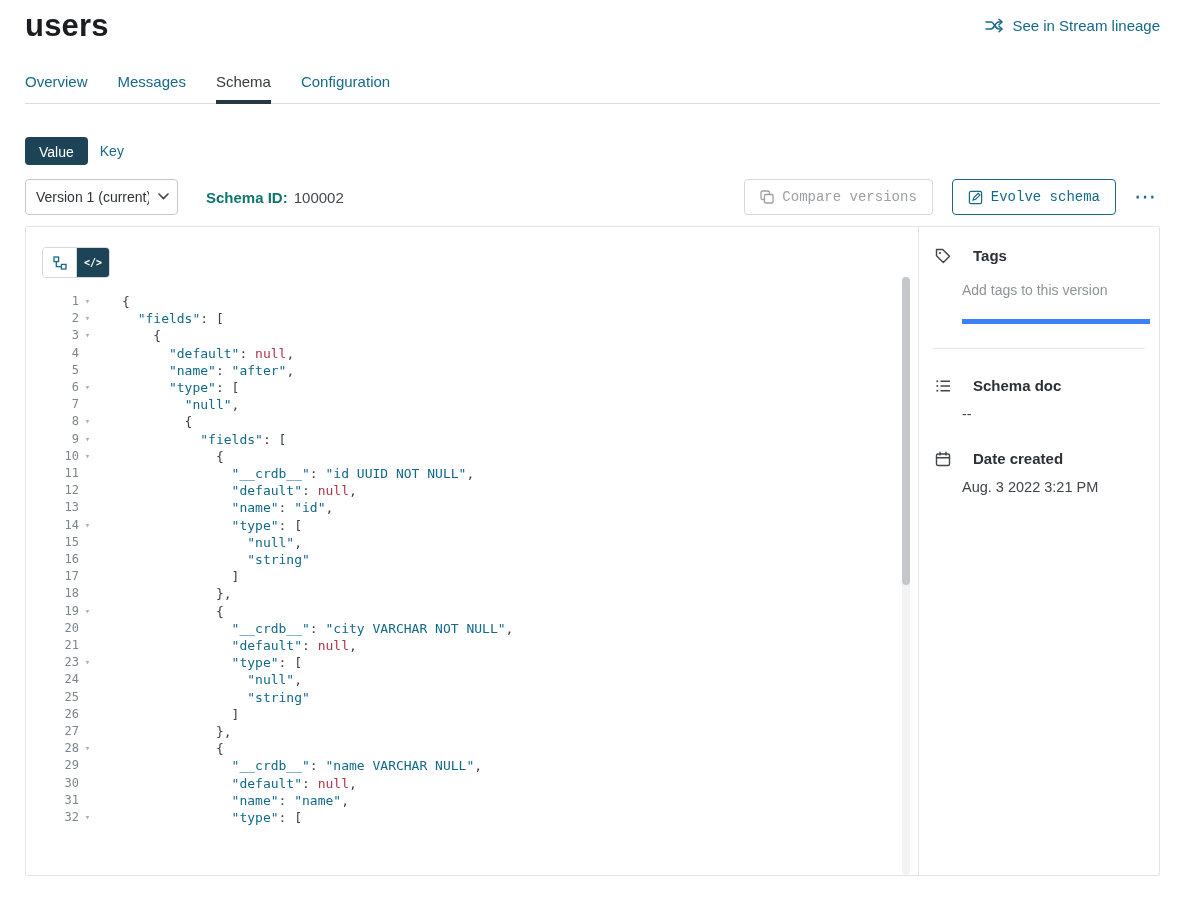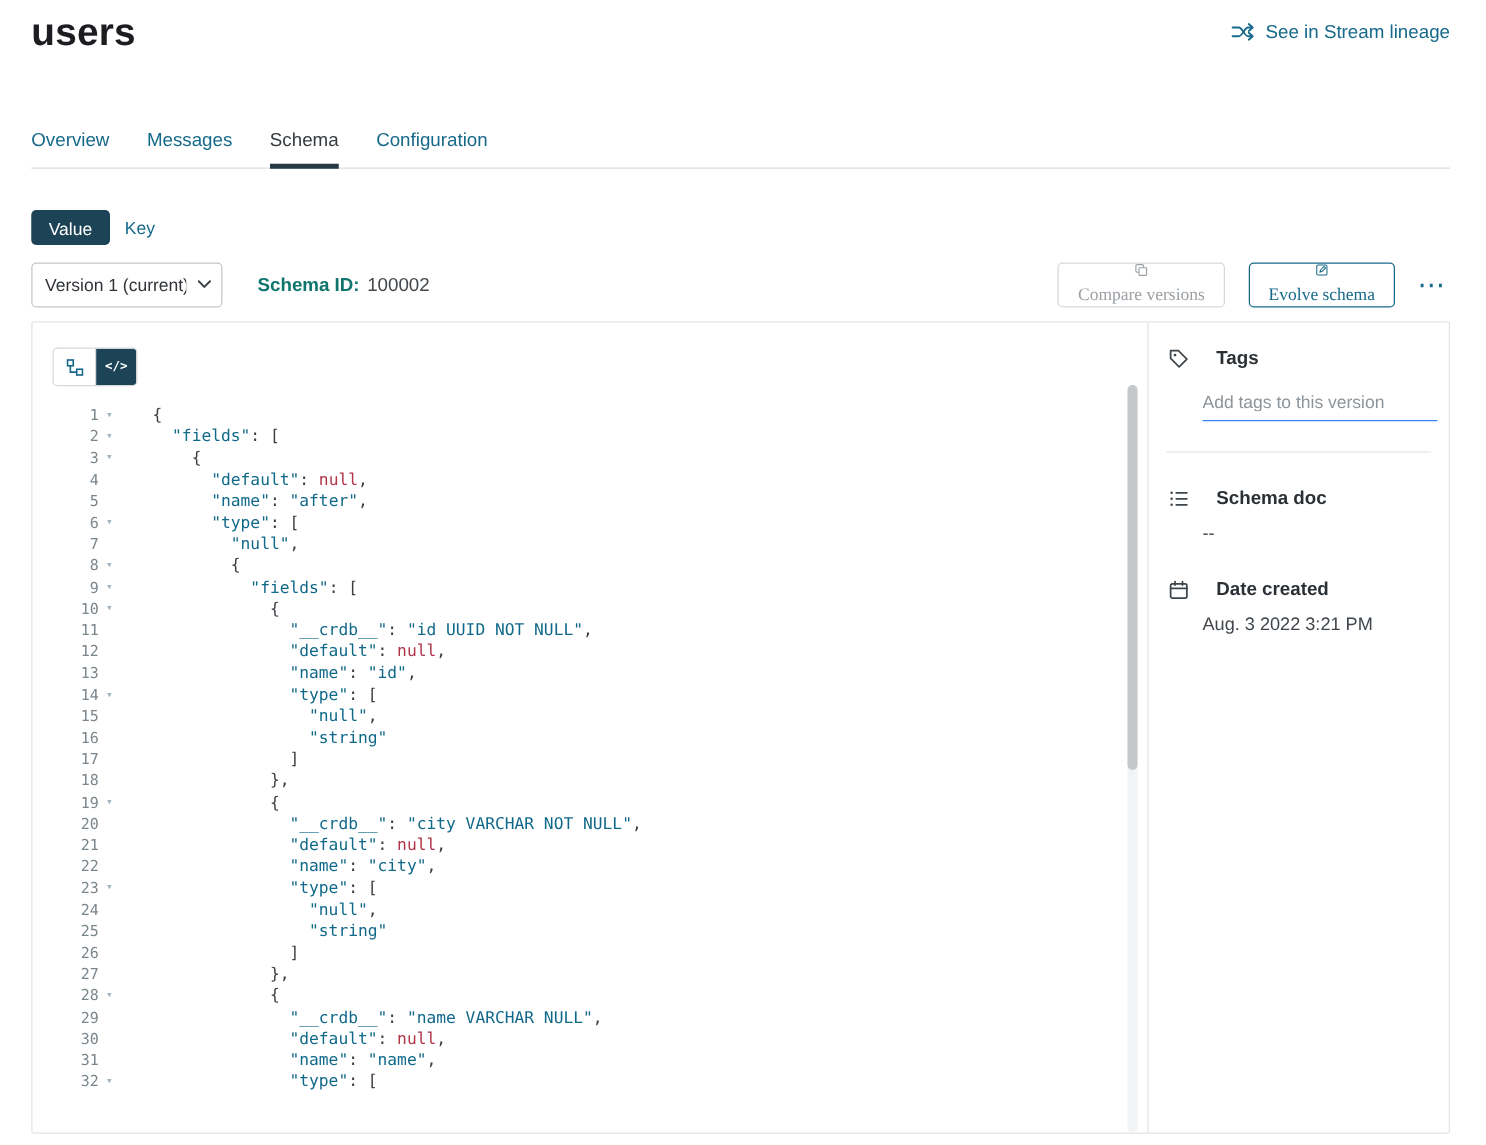--- a/index.html
+++ b/index.html
@@ -10,21 +10,21 @@
     font-family:"Liberation Sans", sans-serif;
   }
   .page { padding:0 29px 0 25px; }
 
   
   .topbar { display:flex; justify-content:space-between; align-items:flex-start; padding-top:8px; }
   .title { margin:0; font-size:31px; line-height:36px; font-weight:700; color:#1b1d20; letter-spacing:.2px; }
   .lineage { display:flex; align-items:center; gap:8px; color:var(--accent,#17698a); font-size:15px; margin-top:9px; cursor:pointer; }
 
   
-  .tabs { display:flex; gap:30px; margin-top:60px; border-bottom:1px solid #d9dde0; }
+  .tabs { display:flex; gap:30px; margin-top:29px; border-bottom:1px solid #d9dde0; }
   .tab { padding-bottom:13px; font-size:15px; color:var(--accent,#17698a); cursor:pointer; position:relative; }
   .tab.active { color:#363b40; }
   .tab.active::after { content:""; position:absolute; left:0; right:0; bottom:-1px; height:4px; background:var(--tabline,#253843); }
 
   
   .toggle-row { margin-top:33px; display:flex; align-items:center; gap:12px; }
   .value-btn { background:var(--dark,#1d4357); color:#fff; border:none; border-radius:4px; font-size:14px; padding:7px 14px; height:28px; font-family:inherit; cursor:pointer; }
   .key-link { color:var(--accent,#17698a); font-size:14px; cursor:pointer; }
 
   
@@ -37,21 +37,21 @@
   .select-wrap { position:relative; width:153px; }
   .select-wrap select {
     width:100%; height:36px; appearance:none; -webkit-appearance:none;
     border:1px solid #c2c8cc; border-radius:4px; background:#fff;
     font-size:14px; color:#2f3338; padding:0 28px 0 10px; font-family:inherit; cursor:pointer;
   }
   .select-chevron { position:absolute; right:9px; top:14px; pointer-events:none; color:#3f454a; }
   .schema-id { margin-left:28px; font-size:15px; color:#44494e; }
   .schema-id b { color:#0f766e; font-weight:700; margin-right:6px; }
   .spacer { flex:1; }
-  .btn { display:flex; align-items:center; gap:8px; height:36px; padding:0 15px; border-radius:4px; background:#fff; font-size:14px; font-family:Liberation Serif, serif; cursor:pointer;flex-direction:column; }
+  .btn { display:flex; align-items:center; gap:8px; height:36px; padding:0 15px; border-radius:4px; background:#fff; font-size:14px; font-family:Liberation Mono, monospace; cursor:pointer; }
   .btn-compare { border:1px solid #d6d9db; color:#9aa0a5; margin-right:19px; }
   .btn-evolve { border:1px solid var(--accent,#17698a); color:var(--accent,#17698a); font-weight:400; }
   .more-btn { margin-left:14px; color:var(--accent,#17698a); font-size:22px; line-height:22px; background:none; border:none; cursor:pointer; padding:2px 4px; }
 
   
   .main { margin-top:11px; border:1px solid #e1e4e6; border-radius:2px; display:flex; height:650px; }
   .code-pane { flex:1; position:relative; padding:20px 0 0 16px; overflow:hidden; }
   .btn-group { display:inline-flex; border:1px solid #d4d8da; border-radius:4px; overflow:hidden; }
   .icon-btn { width:33px; height:29px; display:flex; align-items:center; justify-content:center; background:#fff; color:var(--accent,#17698a); border:none; cursor:pointer; padding:0; }
   .icon-btn + .icon-btn { border-left:1px solid #d4d8da; }
@@ -69,22 +69,22 @@
 
   .scrollbar-track { position:absolute; top:50px; bottom:0; right:8px; width:8px; background:#f2f3f4; border-radius:4px; }
   .scrollbar-thumb { width:8px; height:308px; background:#c4c8cb; border-radius:4px; cursor:pointer; }
 
   
   .side-pane { width:241px; flex:none; border-left:1px solid #e1e4e6; padding:20px 16px 0 16px; }
   .side-header { display:flex; align-items:center; gap:22px; font-size:15px; font-weight:700; color:#2b3035; }
   .side-header svg { color:#3f464c; flex:none; }
   .tags-input {
     display:block; margin:15px 0 0 27px; width:188px;
-    border:none; border-bottom:1px solid #3b82f6; border-radius:0;
-    font-size:14px; padding:3px 0 7px; color:#33383d; font-family:inherit; outline:none; background:transparent;
+    border:none; border-bottom:5px solid #3b82f6; border-radius:0;
+    font-size:14px; padding:3px 0 21px; color:#33383d; font-family:inherit; outline:none; background:transparent;
   }
   .tags-input::placeholder { color:#8d9499; opacity:1; }
   .side-divider { border:none; border-top:1px solid #e5e7e9; margin:24px -2px 0 -2px; }
   .side-section { margin-top:28px; }
   .side-value { margin:12px 0 0 27px; font-size:14.5px; color:#3f454a; }
 </style>
 </head>
 <body>
 
 <div class="page">
@@ -176,21 +176,20 @@
           <div class="cl"><span class="ln">12</span><span class="tg"></span><span class="cd">              <span class="k">"default"</span>: <span class="nu">null</span>,</span></div>
           <div class="cl"><span class="ln">13</span><span class="tg"></span><span class="cd">              <span class="k">"name"</span>: <span class="s">"id"</span>,</span></div>
           <div class="cl"><span class="ln">14</span><span class="tg">▾</span><span class="cd">              <span class="k">"type"</span>: [</span></div>
           <div class="cl"><span class="ln">15</span><span class="tg"></span><span class="cd">                <span class="s">"null"</span>,</span></div>
           <div class="cl"><span class="ln">16</span><span class="tg"></span><span class="cd">                <span class="s">"string"</span></span></div>
           <div class="cl"><span class="ln">17</span><span class="tg"></span><span class="cd">              ]</span></div>
           <div class="cl"><span class="ln">18</span><span class="tg"></span><span class="cd">            },</span></div>
           <div class="cl"><span class="ln">19</span><span class="tg">▾</span><span class="cd">            {</span></div>
           <div class="cl"><span class="ln">20</span><span class="tg"></span><span class="cd">              <span class="k">"__crdb__"</span>: <span class="s">"city VARCHAR NOT NULL"</span>,</span></div>
           <div class="cl"><span class="ln">21</span><span class="tg"></span><span class="cd">              <span class="k">"default"</span>: <span class="nu">null</span>,</span></div>
-          <div class="cl"><span class="ln">22</span><span class="tg"></span><span class="cd">              <span class="k">"name"</span>: <span class="s">"city"</span>,</span></div>
           <div class="cl"><span class="ln">23</span><span class="tg">▾</span><span class="cd">              <span class="k">"type"</span>: [</span></div>
           <div class="cl"><span class="ln">24</span><span class="tg"></span><span class="cd">                <span class="s">"null"</span>,</span></div>
           <div class="cl"><span class="ln">25</span><span class="tg"></span><span class="cd">                <span class="s">"string"</span></span></div>
           <div class="cl"><span class="ln">26</span><span class="tg"></span><span class="cd">              ]</span></div>
           <div class="cl"><span class="ln">27</span><span class="tg"></span><span class="cd">            },</span></div>
           <div class="cl"><span class="ln">28</span><span class="tg">▾</span><span class="cd">            {</span></div>
           <div class="cl"><span class="ln">29</span><span class="tg"></span><span class="cd">              <span class="k">"__crdb__"</span>: <span class="s">"name VARCHAR NULL"</span>,</span></div>
           <div class="cl"><span class="ln">30</span><span class="tg"></span><span class="cd">              <span class="k">"default"</span>: <span class="nu">null</span>,</span></div>
           <div class="cl"><span class="ln">31</span><span class="tg"></span><span class="cd">              <span class="k">"name"</span>: <span class="s">"name"</span>,</span></div>
           <div class="cl"><span class="ln">32</span><span class="tg">▾</span><span class="cd">              <span class="k">"type"</span>: [</span></div>

